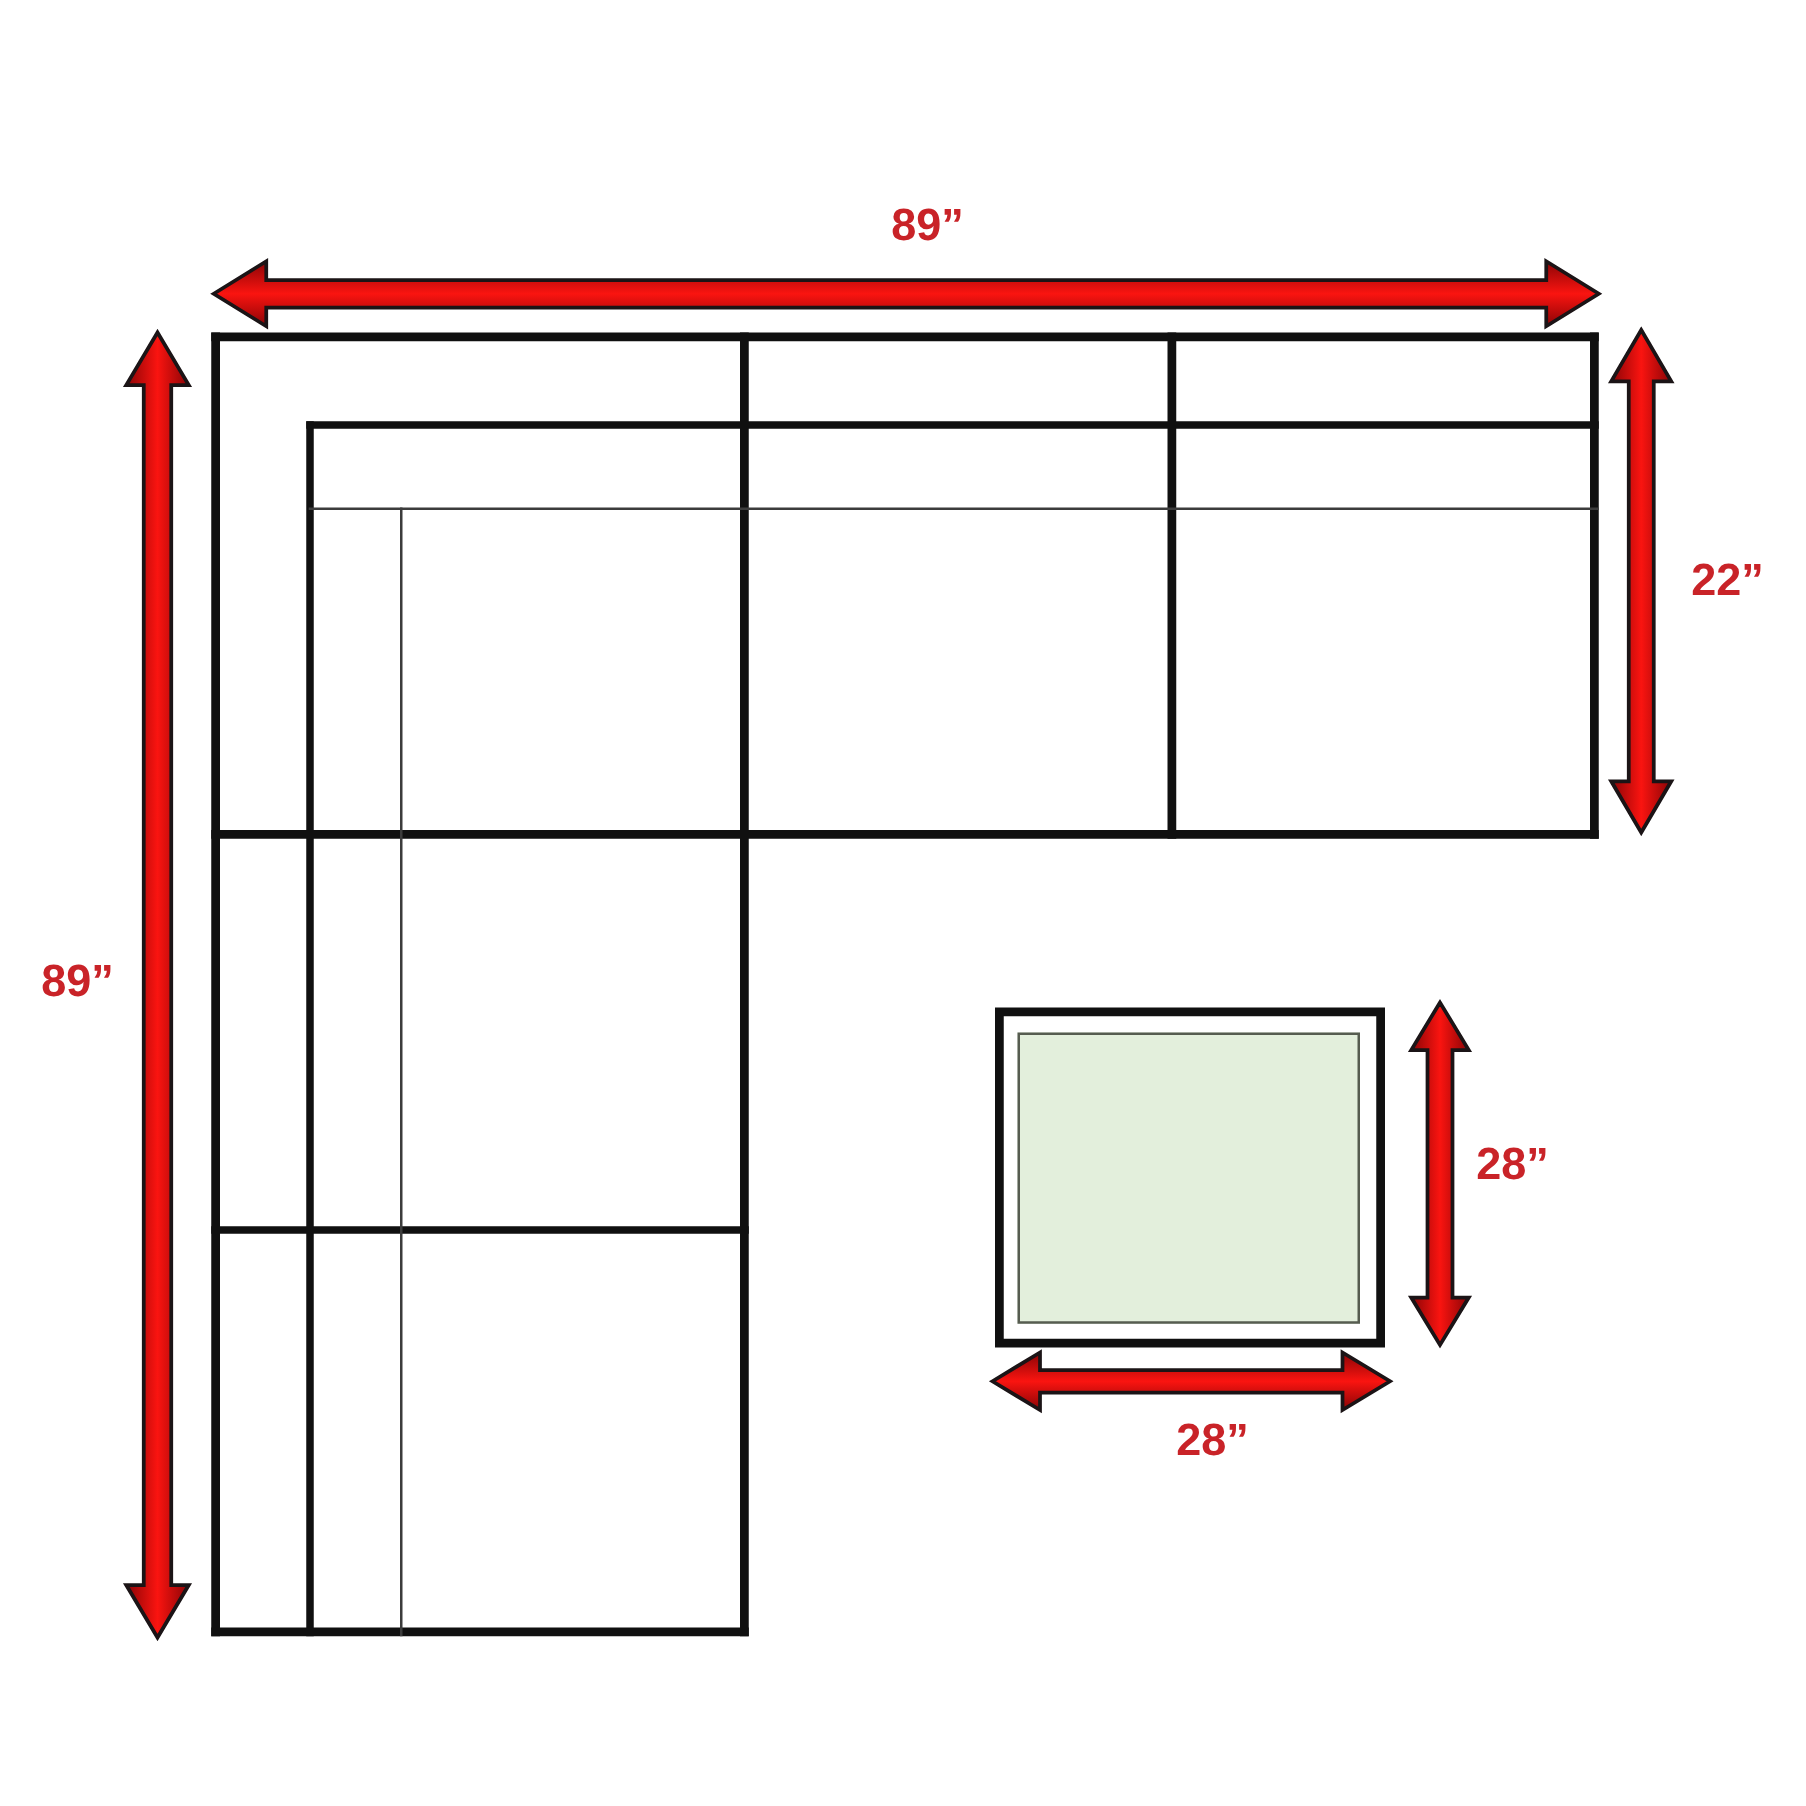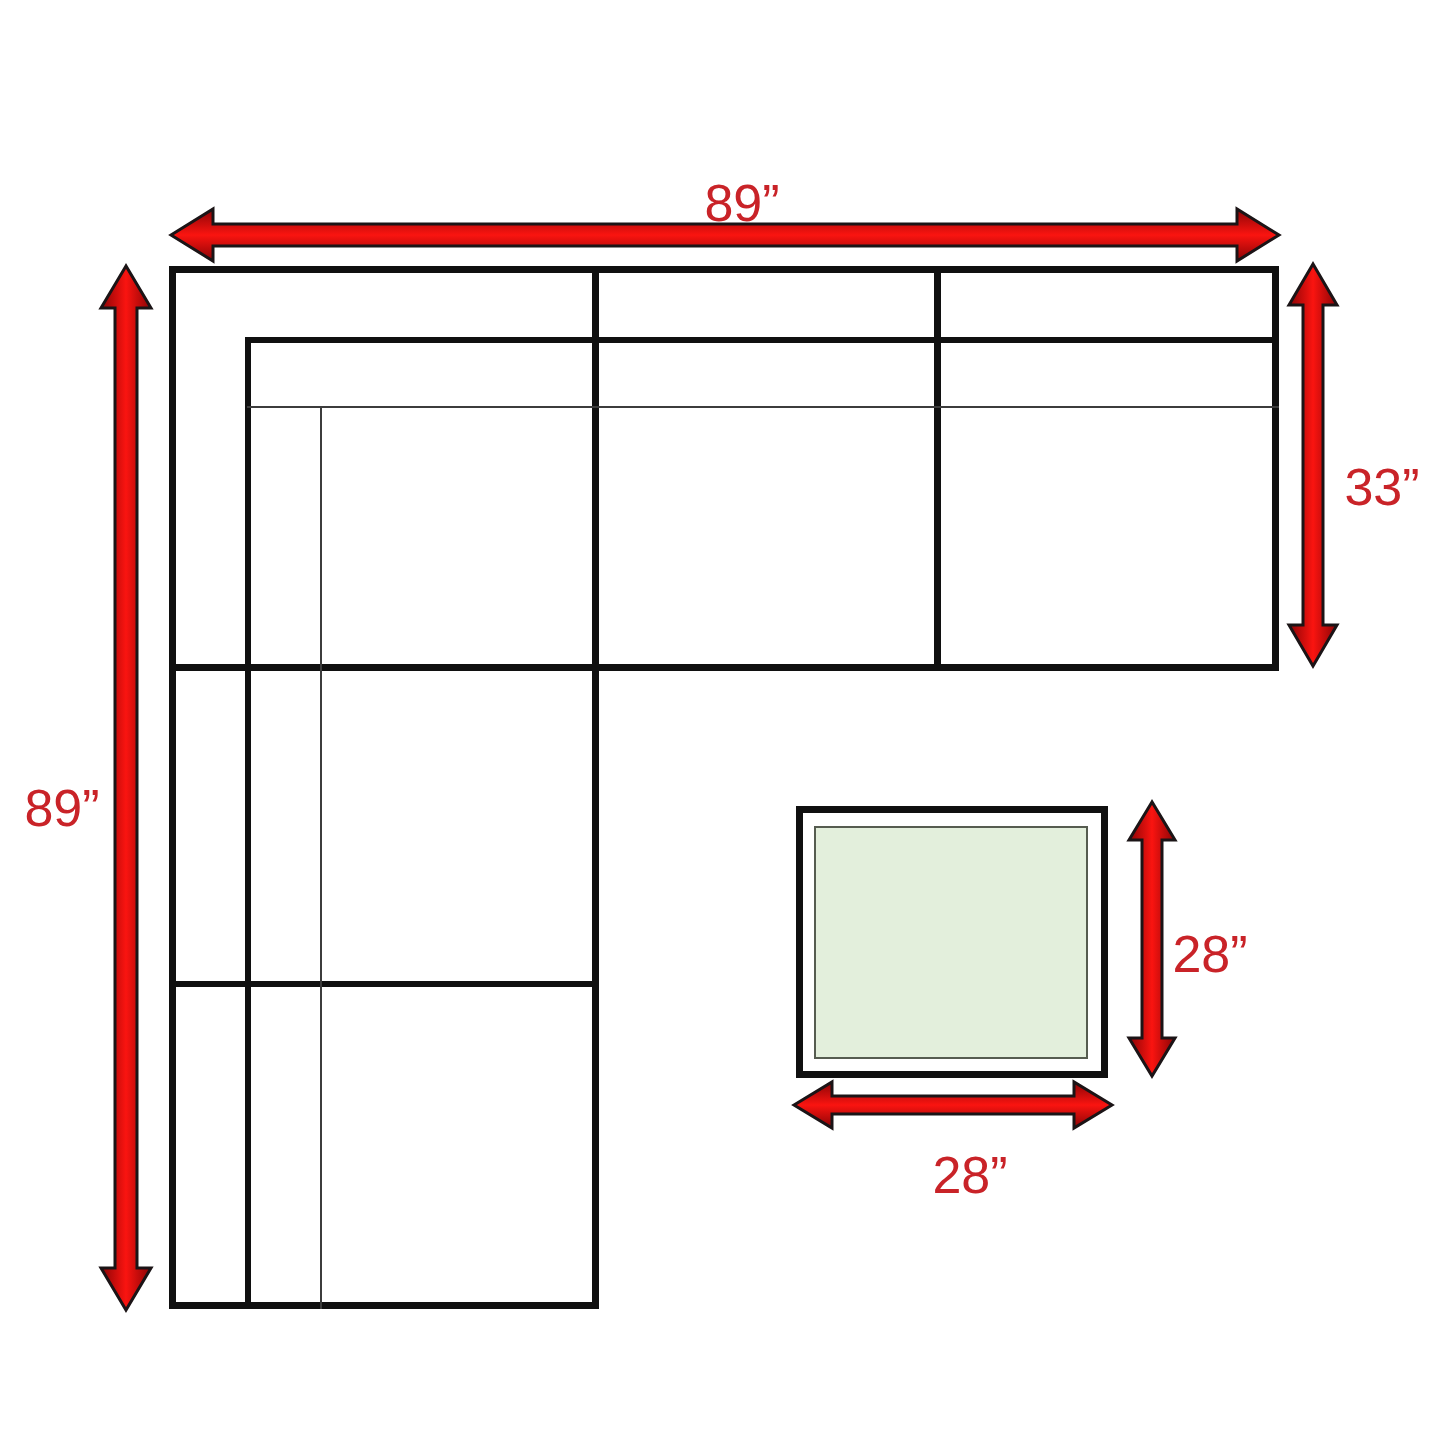--- a/index.html
+++ b/index.html
@@ -14,26 +14,25 @@
   .line {
     position: absolute;
     background: var(--line-color, #101010);
   }
   .line.thin {
     background: var(--thin-line-color, #3c3c3c);
   }
   .dim-label {
     position: absolute;
     transform: translate(-50%, -50%);
-    font-weight: normal;
-    font-size: 52px;
+    font-weight: bold;
+    font-size: 36px;
     line-height: 1;
     color: var(--label-red, #c92328);
     white-space: nowrap;
-    margin-top: 23px;
   }
   .arrow { position: absolute; display: block; }
   .arrow polygon {
     stroke: var(--arrow-outline, #1b1416);
     stroke-width: 3;
     stroke-linejoin: miter;
   }
   .stopEdge { stop-color: var(--arrow-red-edge, #8a0406); }
   .stopMid  { stop-color: var(--arrow-red-center, #fa1410); }
   #ottoman {
@@ -125,15 +124,15 @@
       <stop class="stopEdge" offset="0"></stop>
         <stop class="stopMid" offset="0.5"></stop>
         <stop class="stopEdge" offset="1"></stop>
     </linearGradient>
   </defs>
   <polygon fill="url(#gh2)" points="3,26 41,3 41,17 283,17 283,3 321,26 283,49 283,35 41,35 41,49"></polygon>
 </svg>
 
 <div class="dim-label" style="left:742px; top:180px;">89”</div>
 <div class="dim-label" style="left:62px; top:785px;">89”</div>
-<div class="dim-label" style="left:1382px; top:464px;">33”</div>
+<div class="dim-label" style="left:1382px; top:464px;">22”</div>
 <div class="dim-label" style="left:1210px; top:931px;">28”</div>
 <div class="dim-label" style="left:970px; top:1152px;">28”</div>
 
 </body></html>

